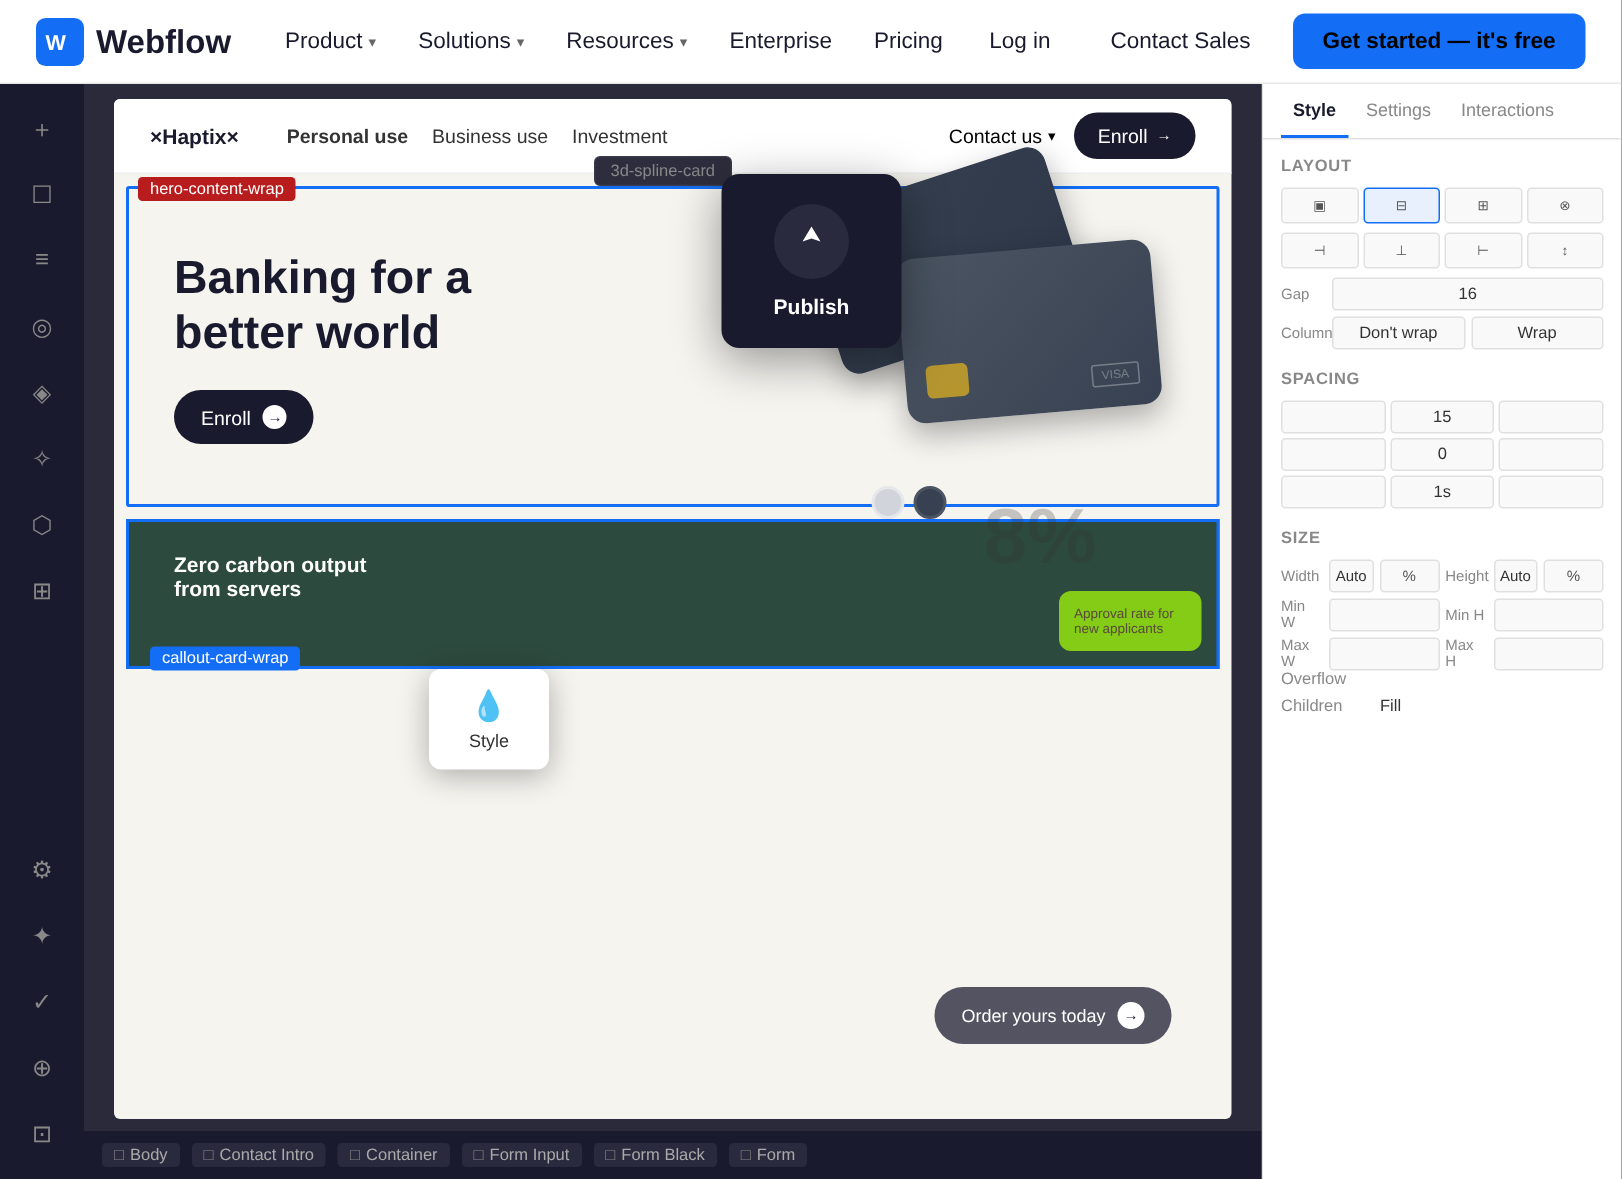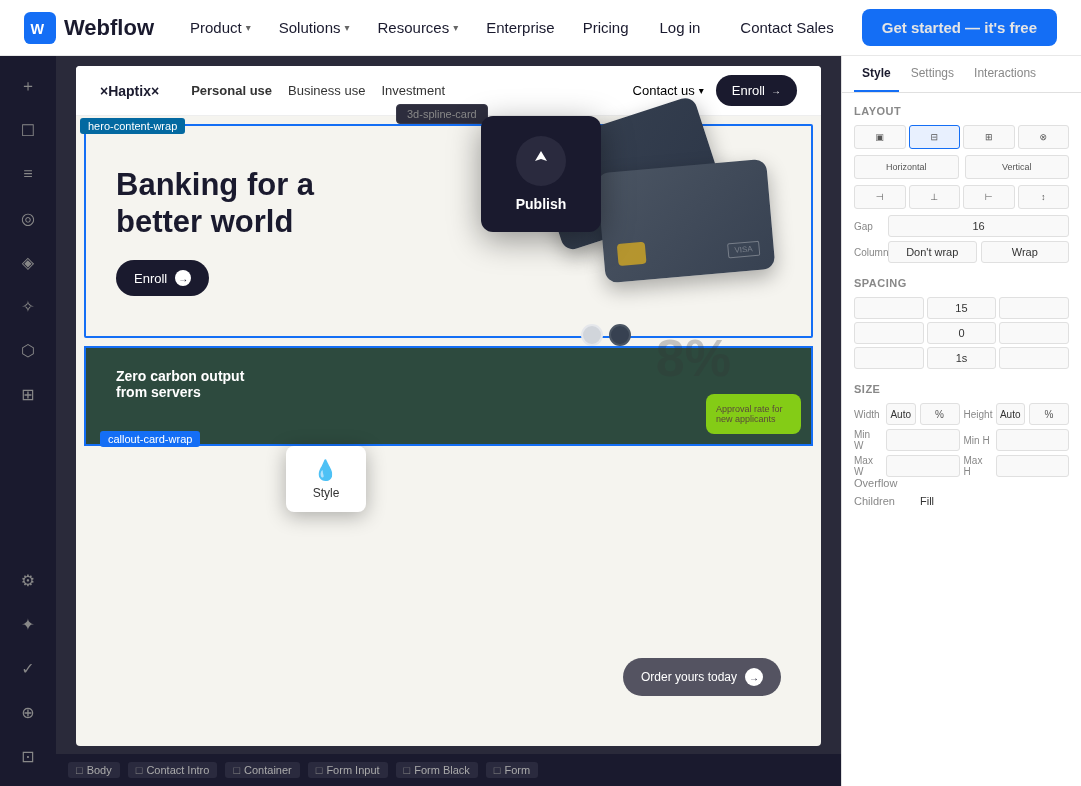--- a/index.html
+++ b/index.html
@@ -18,21 +18,21 @@
     .nav-item {
       display: flex; align-items: center; gap: 4px;
       padding: 8px 12px; font-size: 15px; color: #1a1a2e; cursor: pointer;
       border-radius: 6px; font-weight: 500;
     }
     .nav-item .chevron { font-size: 10px; color: #666; }
     .navbar-right { display: flex; align-items: center; gap: 16px; }
     .btn-login { font-size: 15px; color: #1a1a2e; cursor: pointer; font-weight: 500; padding: 8px 12px; }
     .btn-contact { font-size: 15px; color: #1a1a2e; cursor: pointer; font-weight: 500; padding: 8px 12px; }
     .btn-cta {
-      background: #146ef5; color: #e5e5e5; padding: 10px 20px;
+      background: #146ef5; color: #000000; padding: 10px 20px;
       border-radius: 8px; font-size: 15px; font-weight: 600; cursor: pointer;
       border: none; white-space: nowrap;
     }
 
     
     .main-content {
       display: flex; height: calc(786px - 56px);
     }
 
     
@@ -78,22 +78,22 @@
     .preview-nav-link.active { font-weight: 600; }
     .preview-nav-right { display: flex; align-items: center; gap: 12px; }
     .preview-contact { display: flex; align-items: center; gap: 4px; font-size: 13px; }
     .preview-enroll {
       background: #1a1a2e; color: #fff; padding: 8px 16px;
       border-radius: 20px; font-size: 13px; display: flex; align-items: center; gap: 6px;
     }
 
     
     .selection-label {
-      position: absolute; top: 62px; left: 24px;
-      background: #0369a1; color: #fff; font-size: 11px; padding: 2px 8px;
+      position: absolute; top: 62px; left: 36px;
+      background: #b91c1c; color: #fff; font-size: 11px; padding: 2px 8px;
       border-radius: 3px; z-index: 10; font-weight: 500; text-align: right;
     }
     .selection-label-2 {
       position: absolute; top: 365px; left: 24px;
       background: #146ef5; color: #fff; font-size: 11px; padding: 2px 8px;
       border-radius: 3px; z-index: 10; font-weight: 500;
     }
 
     
     .preview-hero {
@@ -438,28 +438,20 @@
 
         <div class="layout-row">
           <div class="layout-controls">
             <div class="layout-btn">▣</div>
             <div class="layout-btn active">⊟</div>
             <div class="layout-btn">⊞</div>
             <div class="layout-btn">⊗</div>
           </div>
         </div>
 
-        <div class="layout-row">
-          <div style="flex:1;" class="layout-btn">
-            <span>Horizontal</span>
-          </div>
-          <div style="flex:1;" class="layout-btn">
-            <span>Vertical</span>
-          </div>
-        </div>
 
         <div class="layout-row">
           <div class="layout-controls">
             <div class="layout-btn">⊣</div>
             <div class="layout-btn">⊥</div>
             <div class="layout-btn">⊢</div>
             <div class="layout-btn">↕</div>
           </div>
         </div>
 

